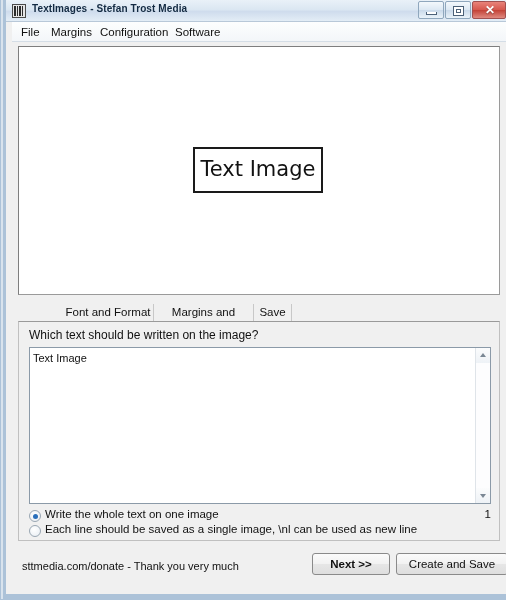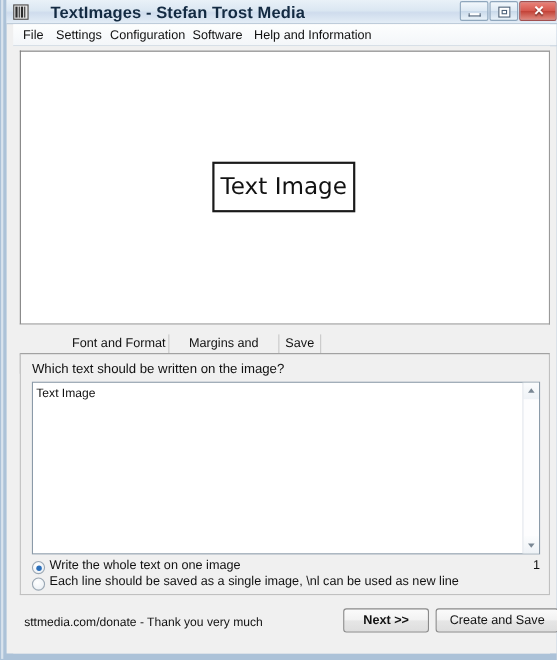--- a/index.html
+++ b/index.html
@@ -63,22 +63,22 @@
     position: absolute;
     display: block;
     background: #2b2b2b;
   }
   #title-icon i.b1 { left: 1px; top: 1px; width: 2px; height: 10px; }
   #title-icon i.b2 { left: 4px; top: 1px; width: 1px; height: 10px; }
   #title-icon i.b3 { left: 6px; top: 1px; width: 2px; height: 10px; }
   #title-icon i.b4 { left: 9px; top: 1px; width: 1px; height: 10px; }
   #title-text {
     position: absolute;
-    left: 40px; top: 3px;
-    font-size: 15px;
+    left: 26px; top: 3px;
+    font-size: 10px;
     color: #132a42;
     font-weight: bold;
     letter-spacing: 0.1px;
     white-space: nowrap;
   }
 
   
   .winbtn {
     position: absolute;
     top: 1px;
@@ -357,24 +357,23 @@
       <div class="winbtn" id="btn-max">
         <div class="glyph"></div>
       </div>
       <div class="winbtn" id="btn-close">
         <div class="glyph">✕</div>
       </div>
     </div>
 
     <div id="menubar">
       <div class="menu-item" style="left:6px">File</div>
-      <div class="menu-item" style="left:36px">Settings</div>
+      <div class="menu-item" style="left:36px">Margins</div>
       <div class="menu-item" style="left:85px">Configuration</div>
       <div class="menu-item" style="left:160px">Software</div>
-      <div class="menu-item" style="left:216px">Help and Information</div>
     </div>
 
     <div id="client">
 
       <div id="preview">
         <div id="preview-box">
           <span>Text Image</span>
         </div>
       </div>
 

